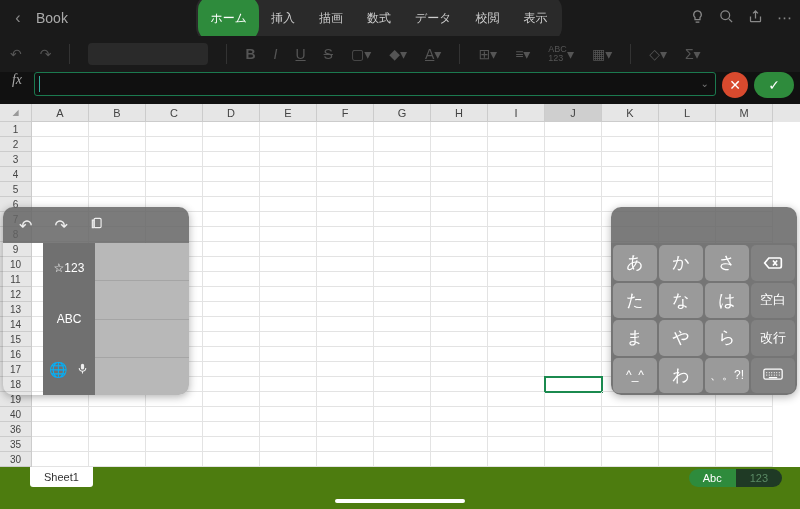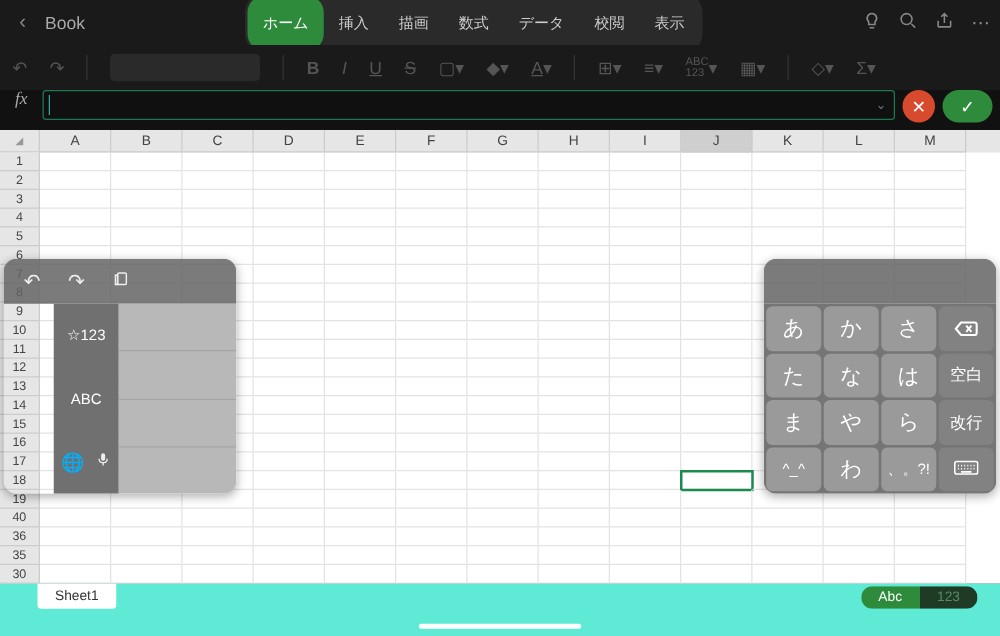--- a/index.html
+++ b/index.html
@@ -40,21 +40,21 @@
   .col-h { width: 57px; border-right: 1px solid #ccc; border-bottom: 1px solid #ccc; text-align: center; font-size: 11px; color: #444; line-height: 18px; }
   .col-h.sel { background: #cfcfcf; }
   .row-headers { position: absolute; top: 18px; left: 0; width: 32px; bottom: 0; background: #e6e6e6; }
   .row-h { height: 15px; border-bottom: 1px solid #ccc; border-right: 1px solid #ccc; font-size: 10px; color: #444; text-align: center; line-height: 15px; }
   .cells { position: absolute; top: 18px; left: 32px; right: 0; bottom: 0; }
   .crow { display: flex; height: 15px; }
   .cell { width: 57px; height: 15px; border-right: 1px solid #e3e3e3; border-bottom: 1px solid #e3e3e3; }
   .cell.selected { outline: 2px solid #1b8a4f; outline-offset: -1px; }
 
   
-  .sheetbar { position: absolute; left: 0; right: 0; bottom: 0; height: 42px; background: #5eead4; }
+  .sheetbar { position: absolute; left: 0; right: 0; bottom: 0; height: 42px; background: #4d7c0f; }
   .sheet-tab { position: absolute; left: 30px; bottom: 22px; background: #fff; padding: 4px 14px 4px 14px; font-size: 11px; color: #333; border-radius: 0 0 3px 3px; }
   .home-ind { position: absolute; bottom: 6px; left: 50%; transform: translateX(-50%); width: 130px; height: 4px; background: #fff; border-radius: 3px; }
   .mode-toggle { position: absolute; right: 18px; bottom: 22px; display: flex; border-radius: 12px; overflow: hidden; font-size: 11px; }
   .mode-toggle div { padding: 3px 14px; }
   .mode-abc { background: #2e8b3c; color: #fff; }
   .mode-123 { background: #1f3a25; color: #5a8a64; }
 
   
   .kb-left { position: absolute; left: 3px; top: 207px; width: 186px; border-radius: 10px; overflow: hidden; box-shadow: 0 2px 8px rgba(0,0,0,.3); }
   .kb-left-top { height: 36px; background: rgba(100,100,100,.85); display: flex; align-items: center; gap: 22px; padding: 0 16px; color: #eee; font-size: 16px; }

